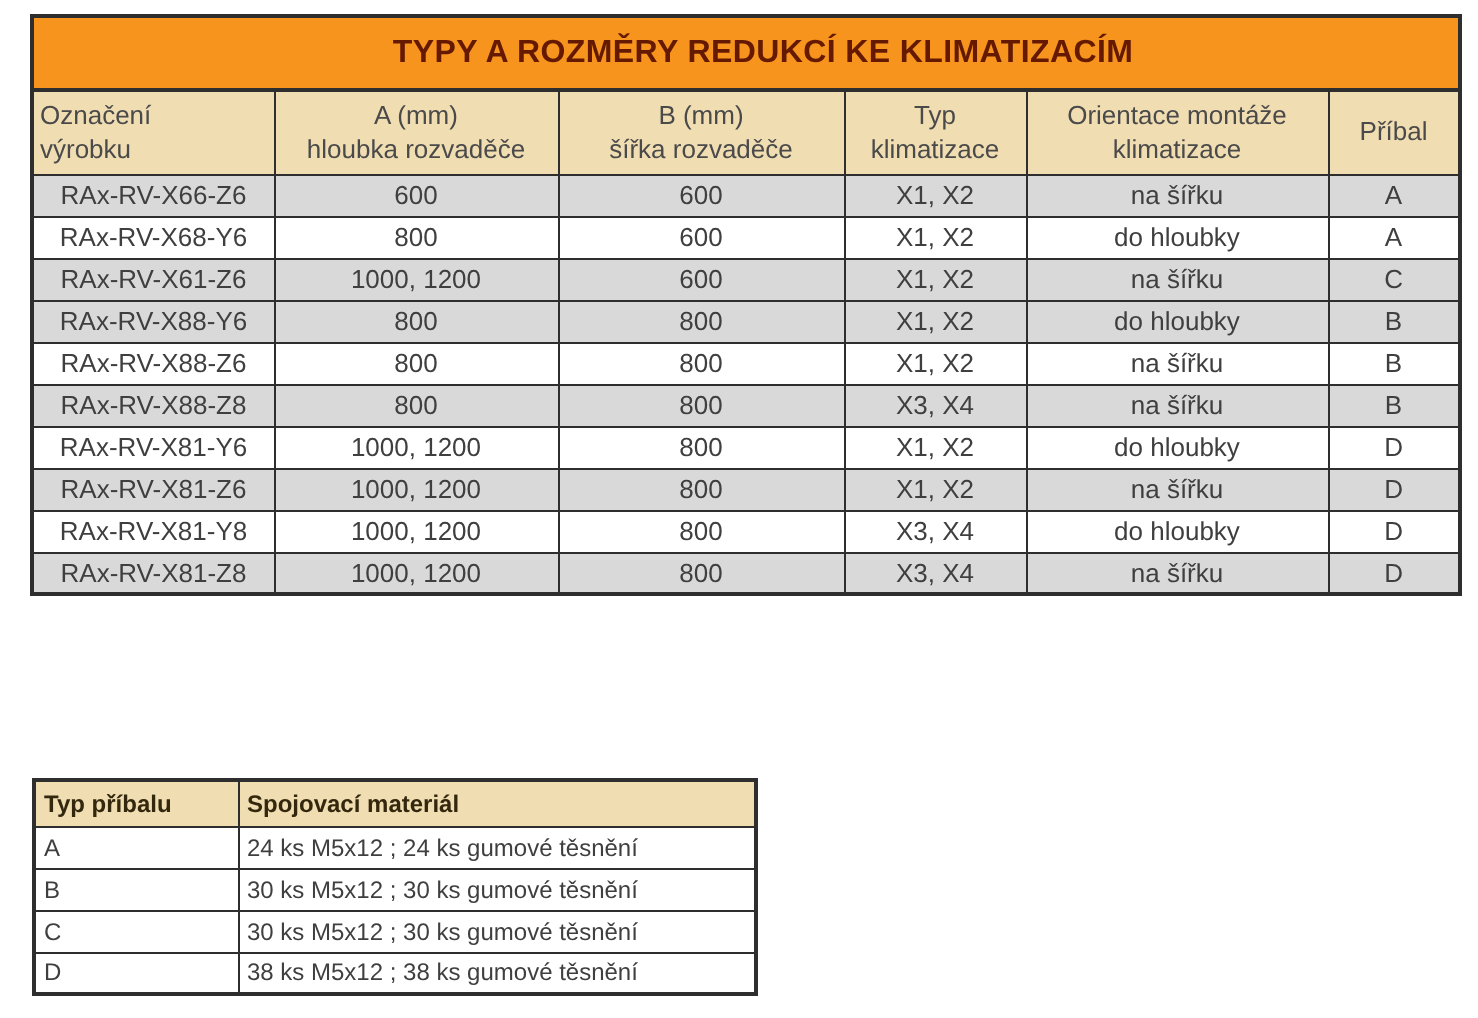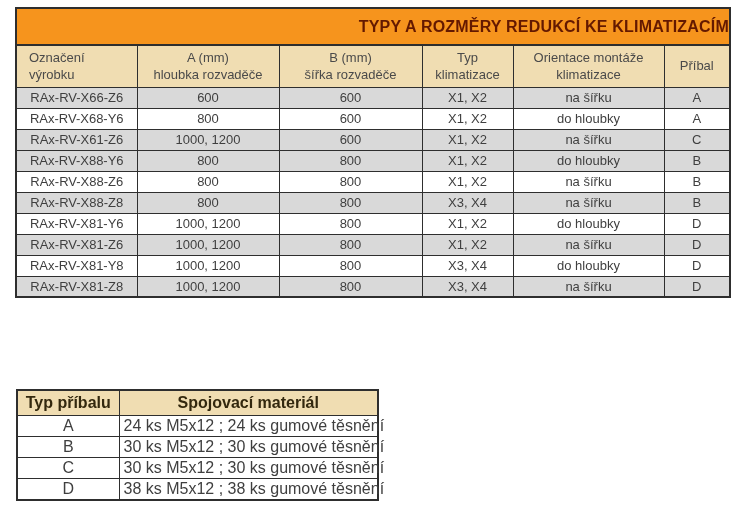--- a/index.html
+++ b/index.html
@@ -27,49 +27,49 @@
     vertical-align: middle;
     padding: 1px 4px;
     overflow: hidden;
     white-space: nowrap;
   }
   .title-row th {
     background: #f6941d;
     color: #641900;
     font-size: 16px;
     font-weight: bold;
-    text-align: right;
+    text-align: center;
     padding: 0 0 0 17px;
     height: 37px;
     letter-spacing: 0.2px;
     border-bottom: 2px solid #2e2e2e;
   }
   .hdr-row th {
     background: #f0ddb2;
     color: #4a4a4a;
     font-weight: normal;
     height: 42px;
     line-height: 1.35;
   }
-  .hdr-row th.left { text-align: left; padding-left: 12px; }
+  .hdr-row th.left { text-align: left; padding-left: 3px; }
   .hl { display: block; }
   .hl:empty { display: none; }
   .main-table tbody td { height: 21px; background: #ffffff; }
   .main-table tbody tr.alt td { background: #d9d9d9; }
 
   
   .acc-table {
     position: absolute; left: 16px; top: 389px;
     width: 361px;
     border: 2px solid #2e2e2e;
   }
   .acc-table th, .acc-table td {
     border: 1px solid #2e2e2e;
-    font-size: 16px;
-    text-align: center;
+    font-size: 12px;
+    text-align: left;
     vertical-align: middle;
     padding: 1px 4px;
     white-space: nowrap;
   }
   .acc-table th {
     background: #f0ddb2;
     color: #33280e;
     font-weight: bold;
     height: 23px;
   }

